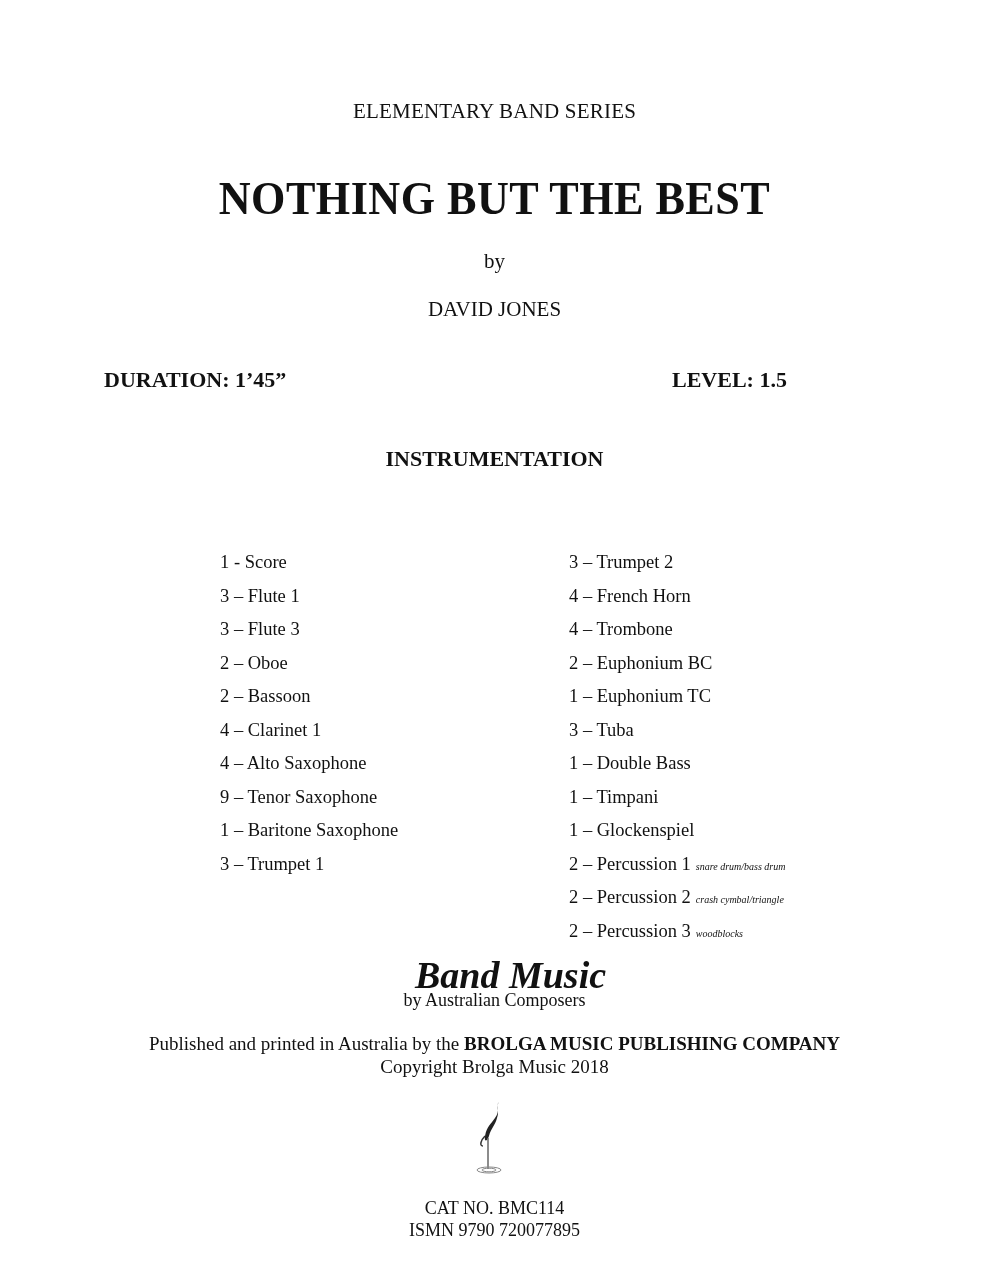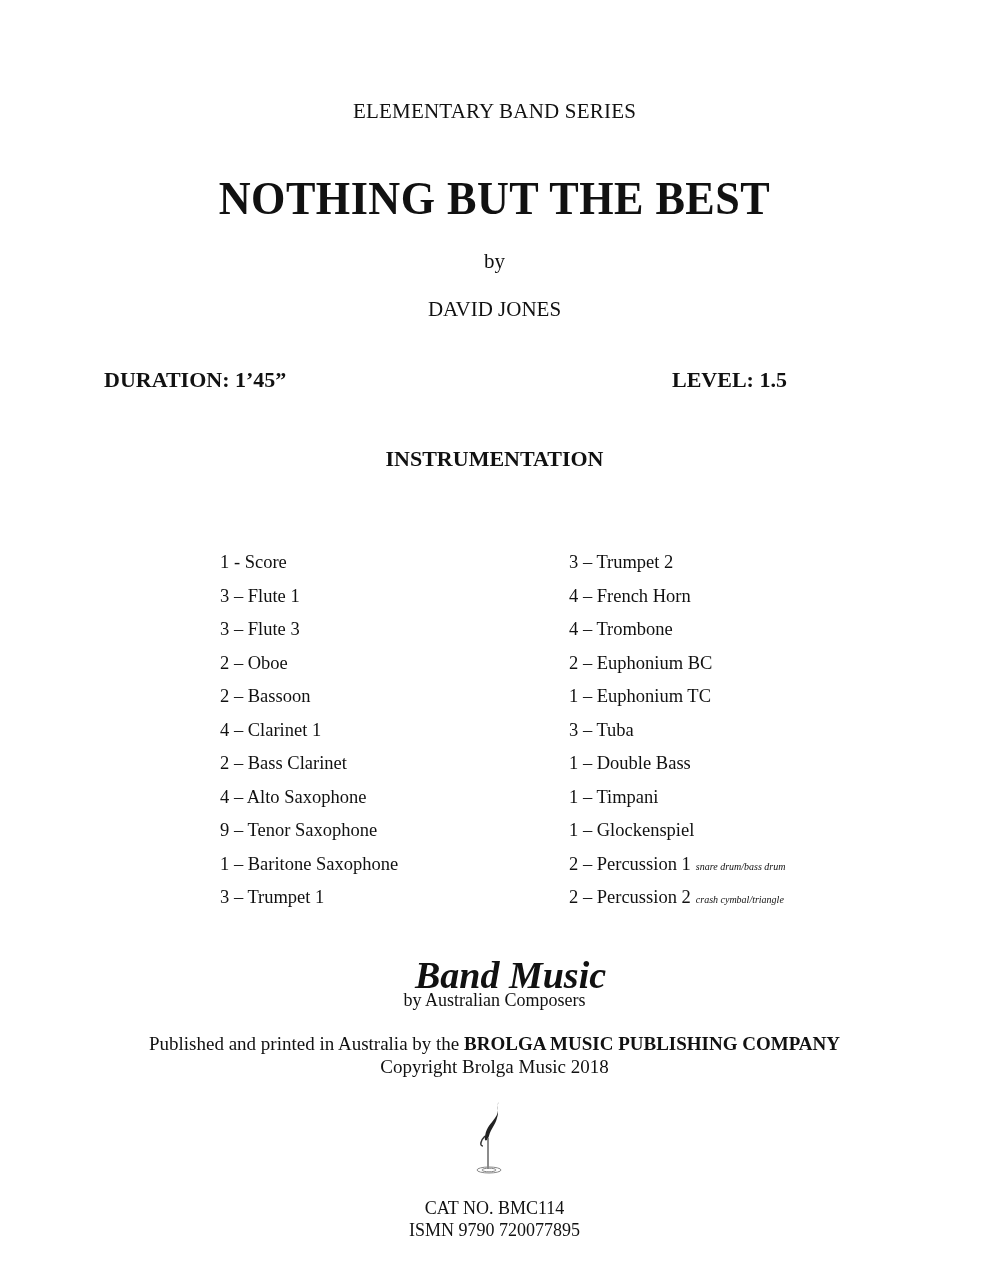--- a/index.html
+++ b/index.html
@@ -43,39 +43,39 @@
 
 <div class="abs center instr-heading">INSTRUMENTATION</div>
 
 <div class="col col-left">
   <div class="row"><span>1 - Score</span></div>
   <div class="row"><span>3 – Flute 1</span></div>
   <div class="row"><span>3 – Flute 3</span></div>
   <div class="row"><span>2 – Oboe</span></div>
   <div class="row"><span>2 – Bassoon</span></div>
   <div class="row"><span>4 – Clarinet 1</span></div>
-  <div class="row"><span>2 – Bass Clarinet</span></div>
   <div class="row"><span>4 – Alto Saxophone</span></div>
   <div class="row"><span>9 – Tenor Saxophone</span></div>
   <div class="row"><span>1 – Baritone Saxophone</span></div>
   <div class="row"><span>3 – Trumpet 1</span></div>
 </div>
 
 <div class="col col-right">
   <div class="row"><span>3 – Trumpet 2</span></div>
   <div class="row"><span>4 – French Horn</span></div>
   <div class="row"><span>4 – Trombone</span></div>
   <div class="row"><span>2 – Euphonium BC</span></div>
   <div class="row"><span>1 – Euphonium TC</span></div>
   <div class="row"><span>3 – Tuba</span></div>
   <div class="row"><span>1 – Double Bass</span></div>
   <div class="row"><span>1 – Timpani</span></div>
   <div class="row"><span>1 – Glockenspiel</span></div>
   <div class="row"><span>2 – Percussion 1</span><span class="note">snare drum/bass drum</span></div>
   <div class="row"><span>2 – Percussion 2</span><span class="note">crash cymbal/triangle</span></div>
+  <div class="row"><span>2 – Percussion 3</span><span class="note">woodblocks</span></div>
 </div>
 
 <div class="abs center band-music">Band Music</div>
 <div class="abs center band-sub">by Australian Composers</div>
 
 <div class="abs center published"><span>Published and printed in Australia by the </span><b>BROLGA MUSIC PUBLISHING COMPANY</b></div>
 <div class="abs center copyright">Copyright Brolga Music 2018</div>
 
 <div class="abs logo">
   <svg width="50" height="80" viewBox="0 0 50 80">

